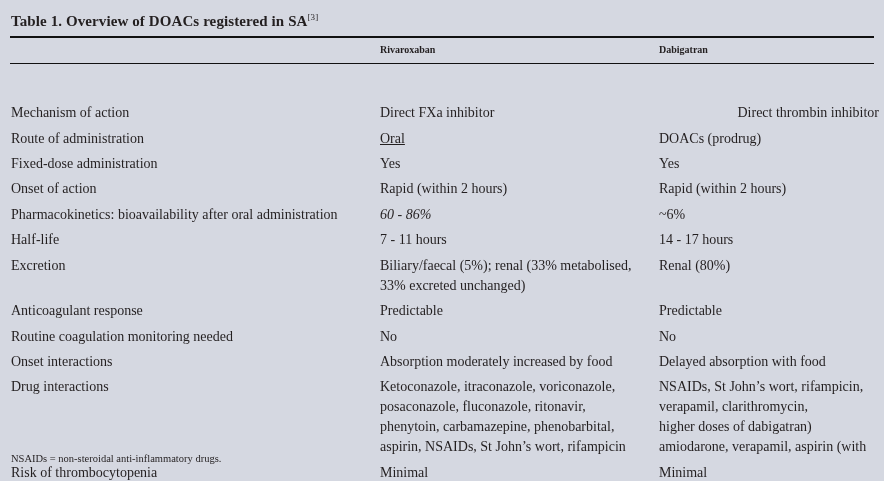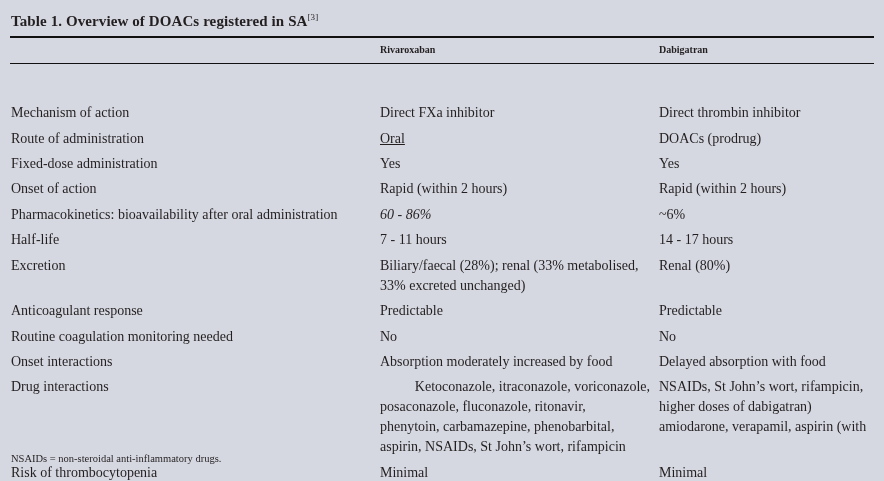--- a/index.html
+++ b/index.html
@@ -89,21 +89,21 @@
 
 <div class="rule-thin"></div>
 
 <div id="table-body">
     <div class="row" style="top: 66px;">
       <div class="cell col1">Mechanism of action</div>
       <div class="cell col2">
         <div style="height: 20px; white-space: nowrap;">Direct FXa inhibitor</div>
       </div>
       <div class="cell col3">
-        <div style="height: 20px; white-space: nowrap;">Direct thrombin inhibitor</div>
+        <div style="height: 20px; white-space: nowrap; text-align: right;">Direct thrombin inhibitor</div>
       </div>
     </div>
     <div class="row" style="top: 92px;">
       <div class="cell col1">Route of administration</div>
       <div class="cell col2">
         <div style="height: 20px; white-space: nowrap; text-decoration: underline;">Oral</div>
       </div>
       <div class="cell col3">
         <div style="height: 20px; white-space: nowrap;">DOACs (prodrug)</div>
       </div>
@@ -140,21 +140,21 @@
       <div class="cell col2">
         <div style="height: 20px; white-space: nowrap;">7 - 11 hours</div>
       </div>
       <div class="cell col3">
         <div style="height: 20px; white-space: nowrap;">14 - 17 hours</div>
       </div>
     </div>
     <div class="row" style="top: 219px;">
       <div class="cell col1">Excretion</div>
       <div class="cell col2">
-        <div style="height: 20px; white-space: nowrap;">Biliary/faecal (28%); renal (33% metabolised,</div>
+        <div style="height: 20px; white-space: nowrap;">Biliary/faecal (5%); renal (33% metabolised,</div>
         <div style="height: 20px; white-space: nowrap;">33% excreted unchanged)</div>
       </div>
       <div class="cell col3">
         <div style="height: 20px; white-space: nowrap;">Renal (80%)</div>
       </div>
     </div>
     <div class="row" style="top: 264px;">
       <div class="cell col1">Anticoagulant response</div>
       <div class="cell col2">
         <div style="height: 20px; white-space: nowrap;">Predictable</div>
@@ -177,27 +177,28 @@
       <div class="cell col2">
         <div style="height: 20px; white-space: nowrap;">Absorption moderately increased by food</div>
       </div>
       <div class="cell col3">
         <div style="height: 20px; white-space: nowrap;">Delayed absorption with food</div>
       </div>
     </div>
     <div class="row" style="top: 340px;">
       <div class="cell col1">Drug interactions</div>
       <div class="cell col2">
-        <div style="height: 20px; white-space: nowrap; text-align: right;">Ketoconazole, itraconazole, voriconazole,</div>
+        <div style="height: 20px; white-space: nowrap;">Ketoconazole, itraconazole, voriconazole,</div>
         <div style="height: 20px; white-space: nowrap;">posaconazole, fluconazole, ritonavir,</div>
         <div style="height: 20px; white-space: nowrap;">phenytoin, carbamazepine, phenobarbital,</div>
         <div style="height: 20px; white-space: nowrap;">aspirin, NSAIDs, St John’s wort, rifampicin</div>
       </div>
       <div class="cell col3">
         <div style="height: 20px; white-space: nowrap;">NSAIDs, St John’s wort, rifampicin,</div>
+        <div style="height: 20px; white-space: nowrap;">verapamil, clarithromycin,</div>
         <div style="height: 20px; white-space: nowrap;">higher doses of dabigatran)</div>
         <div style="height: 20px; white-space: nowrap;">amiodarone, verapamil, aspirin (with</div>
       </div>
     </div>
     <div class="row" style="top: 426px;">
       <div class="cell col1">Risk of thrombocytopenia</div>
       <div class="cell col2">
         <div style="height: 20px; white-space: nowrap;">Minimal</div>
       </div>
       <div class="cell col3">

